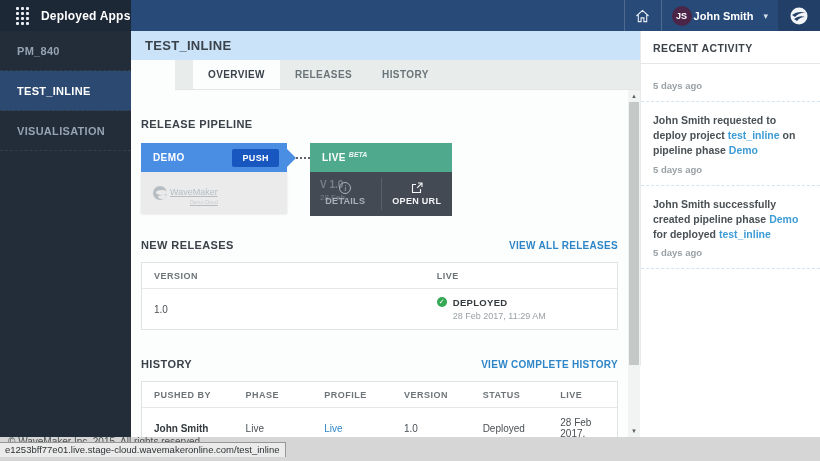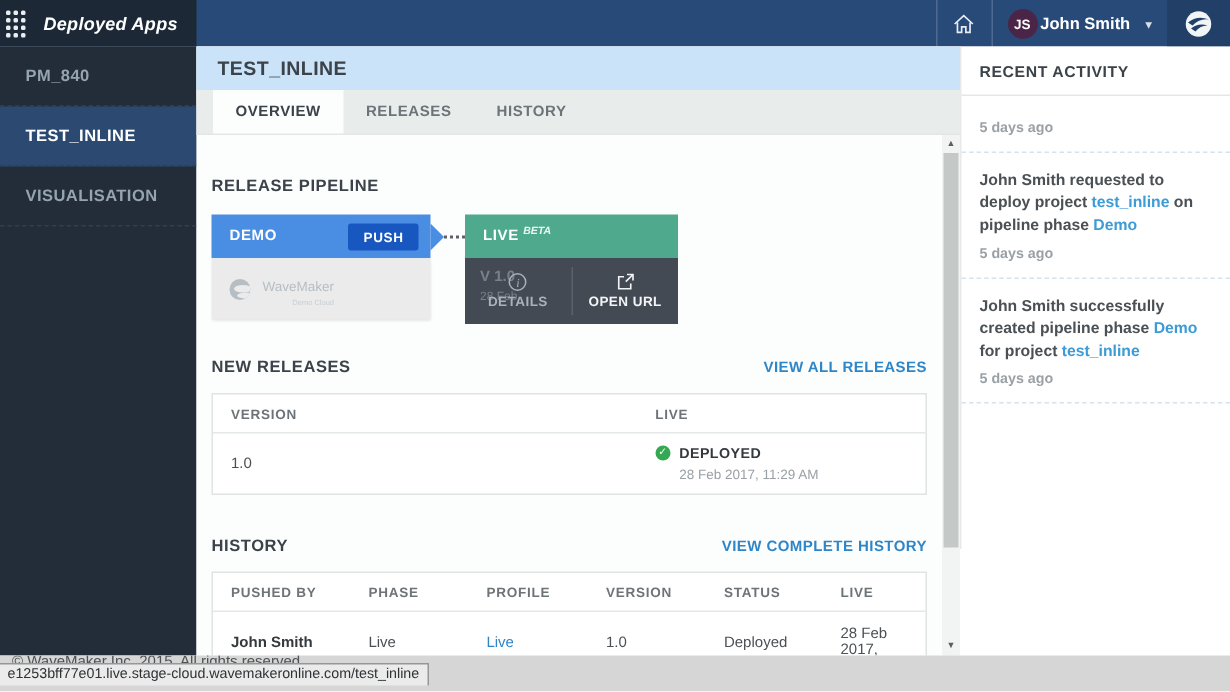--- a/index.html
+++ b/index.html
@@ -2,63 +2,63 @@
 <html><head>
 <meta charset="utf-8">
 <style>
   * { margin:0; padding:0; box-sizing:border-box; }
   html,body { width:820px; height:461px; overflow:hidden; }
   body { font-family:"Liberation Sans", sans-serif; background:#fff; position:relative; }
   .app { position:absolute; inset:0; }
 
   
   .topbar { position:absolute; left:0; top:0; width:820px; height:31px; background:#284a79; display:flex; align-items:stretch; }
-  .brand { width:131px; background:#1c2836; display:flex; align-items:center; padding-left:4px; gap:12px;font-style:italic; }
+  .brand { width:131px; background:#1c2836; display:flex; align-items:center; padding-left:16px; gap:12px; }
   .grid-icon { display:grid; grid-template-columns:repeat(3,3px); grid-template-rows:repeat(4,3px); gap:2px; }
   .grid-icon i { width:3px; height:3px; background:#e8edf2; border-radius:1px; }
   .brand-title { color:#fff; font-size:12px; font-weight:bold; letter-spacing:.2px; }
   .topbar-right { position:absolute; right:0; top:0; height:31px; display:flex; align-items:center; }
   .tb-divider { width:1px; height:31px; background:rgba(255,255,255,.18); }
   .home-btn { width:36px; height:31px; display:flex; align-items:center; justify-content:center; cursor:pointer; }
   .user-menu { display:flex; align-items:center; gap:2px; padding:0 10px; height:31px; cursor:pointer; }
   .avatar { width:20px; height:20px; border-radius:50%; background:#4b2548; color:#fff; font-size:9px; font-weight:bold; display:flex; align-items:center; justify-content:center; }
   .user-name { color:#fff; font-size:11px; font-weight:bold; }
   .caret { color:#d7dee8; font-size:9px; margin-left:8px; }
   .wm-logo-wrap { width:42px; height:31px; background:#223f68; display:flex; align-items:center; justify-content:center; }
 
   
   .sidebar { position:absolute; left:0; top:31px; width:131px; height:406px; background:#232d3a; }
   .nav-item { height:40px; display:flex; align-items:center; padding-left:17px; font-size:11px; font-weight:bold; color:#96a3b1; border-bottom:1px dashed #323e4c; letter-spacing:.3px; cursor:pointer; }
   .nav-item.active { background:#2c4a71; color:#fff; }
 
   
   .main { position:absolute; left:131px; top:31px; width:509px; height:406px; background:#fcfdfd; }
   .page-header { height:29px; background:#cae3f9; display:flex; align-items:center; padding-left:14px; font-size:13px; font-weight:bold; color:#3b4249; letter-spacing:.3px; }
-  .tabstrip { height:30px; background:#e8eceb; display:flex; align-items:stretch; padding-left:11px; border-bottom:1px solid #e2e6e5; }
+  .tabstrip { height:30px; background:#e8eceb; display:flex; align-items:stretch; padding-left:18px; border-bottom:1px solid #e2e6e5;margin-left:44px; }
   .tab { padding:0 15px; display:flex; align-items:center; font-size:10px; font-weight:bold; color:#6b7478; letter-spacing:.4px; cursor:pointer; }
   .tab.active { background:#fcfdfd; color:#3b4249; }
 
   .content { position:absolute; left:0; top:59px; width:497px; height:347px; overflow:hidden; padding:0 0 4px 10px; }
   .section-head { display:flex; justify-content:space-between; align-items:baseline; width:477px; }
   .section-title { font-size:11px; font-weight:bold; color:#3b4249; letter-spacing:.4px; }
   .view-link { font-size:10px; font-weight:bold; color:#2e86c8; letter-spacing:.3px; cursor:pointer; text-decoration:none; }
 
   
   .pipeline { display:flex; align-items:flex-start; margin-top:13px; height:70px; }
   .card-demo { width:146px; }
   .demo-header { position:relative; height:29px; background:#4a8ee4; display:flex; align-items:center; justify-content:space-between; padding:0 8px 0 12px; }
   .demo-header:after { content:""; position:absolute; right:-9px; top:50%; transform:translateY(-50%); border-top:9px solid transparent; border-bottom:9px solid transparent; border-left:9px solid #4a8ee4; }
   .phase-name { color:#fff; font-size:10px; font-weight:bold; letter-spacing:.4px; }
   .push-btn { background:#1857c0; color:#fff; font-size:9px; font-weight:bold; padding:4px 10px; border:none; border-radius:2px; letter-spacing:.4px; cursor:pointer; }
   .demo-body { height:41px; background:#ebebeb; display:flex; align-items:center; justify-content:space-between; padding:0 8px 0 12px; box-shadow:0 1px 2px rgba(0,0,0,.12); }
   .from-line { display:flex; align-items:center; gap:5px; }
   .from-studio { font-size:10px; font-weight:bold; color:#25292c; letter-spacing:.2px; }
   .check-badge { width:10px; height:10px; border-radius:50%; background:#34a853; color:#fff; font-size:7px; line-height:10px; text-align:center; display:inline-block; }
   .demo-date { font-size:8px; font-weight:bold; color:#8d9296; margin-top:2px; }
-  .watermark { display:flex; align-items:center; gap:8px; color:#b6bec4; }
+  .watermark { display:flex; align-items:center; gap:3px; color:#b6bec4;text-decoration:underline; }
   .wm-swirl { width:14px; height:14px; border-radius:50%; background:#b6bec4; position:relative; overflow:hidden; }
   .wm-swirl:before { content:""; position:absolute; left:3px; top:4px; width:12px; height:5px; border-radius:50%; background:#ebebeb; }
   .wm-swirl:after { content:""; position:absolute; left:5px; top:9px; width:12px; height:4px; border-radius:50%; background:#ebebeb; }
   .wm-name { font-size:9px; }
   .wm-sub { font-size:5px; text-align:right; color:#c7ced3; }
   .connector { width:23px; border-top:2px dotted #5d6putas268; border-top:2px dotted #5d6268; margin-top:14px; }
   .card-live { width:142px; }
   .live-header { height:29px; background:#4fa98c; display:flex; align-items:center; padding-left:12px; }
   .beta-sup { color:#eaf6f1; font-size:7px; font-style:italic; font-weight:bold; margin:-7px 0 0 3px; }
   .live-body { position:relative; height:44px; background:#434a53; display:flex; align-items:stretch; }
@@ -286,21 +286,21 @@
 
     <div class="activity-item">
       <div class="activity-text">
         <span>John Smith requested to deploy project </span><span class="act-link">test_inline</span><span> on pipeline phase </span><span class="act-link">Demo</span>
       </div>
       <div class="act-time">5 days ago</div>
     </div>
 
     <div class="activity-item">
       <div class="activity-text">
-        <span>John Smith successfully created pipeline phase </span><span class="act-link">Demo</span><span> for project </span><span class="act-link">test_inline</span>
+        <span>John Smith successfully created pipeline phase </span><span class="act-link">Demo</span><span> for deployed </span><span class="act-link">test_inline</span>
       </div>
       <div class="act-time">5 days ago</div>
     </div>
   </div>
 
   <div class="bottom-strip">
     <span class="footer-copy">© WaveMaker Inc, 2015. All rights reserved.</span>
     <span class="status-tooltip">e1253bff77e01.live.stage-cloud.wavemakeronline.com/test_inline</span>
   </div>
 

